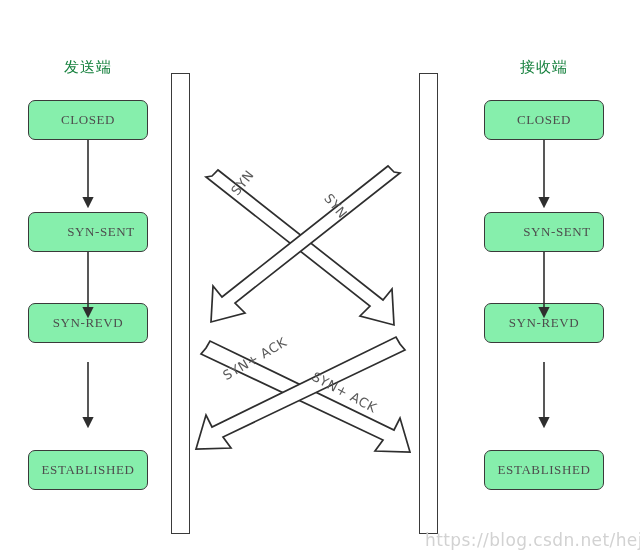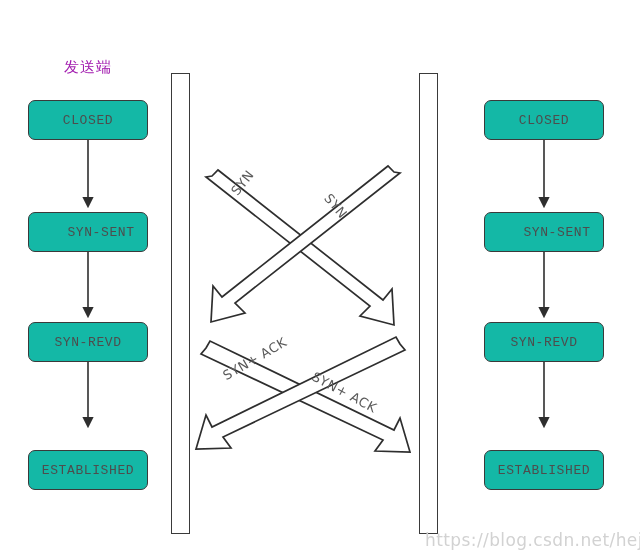--- a/index.html
+++ b/index.html
@@ -16,50 +16,50 @@
   }
   #stage {
     position: absolute;
     left: 0; top: 0;
     width: 640px;
     height: 559px;
   }
   .col-title {
     position: absolute;
     font-size: 15px;
-    color: #a21caf;
+    color: #15803d;
     letter-spacing: 1px;
     white-space: nowrap;
     text-align: center;
   }
   #title-left  { left: 28px;  top: 58px; width: 120px; }
   #title-right { left: 484px; top: 58px; width: 120px; }
 
   .state-box {
     position: absolute;
     box-sizing: border-box;
     width: 120px;
     height: 40px;
     border: 1.6px solid #3a3a3a;
     border-radius: 7px;
-    background: #14b8a6;
+    background: #86efac;
     color: #4d4d4d;
-    font-family: Liberation Mono, monospace;
+    font-family: Liberation Serif, serif;
     font-size: 13px;
     letter-spacing: 0.6px;
     display: flex;
     align-items: center;
     justify-content: center;
     white-space: nowrap;
   }
   .box-l { left: 28px; }
   .box-r { left: 484px; }
   .row-0 { top: 100px; }
   .row-1 { top: 212px; padding-left: 26px; }
-  .row-2 { top: 322px; }
+  .row-2 { top: 303px; }
   .row-3 { top: 450px; }
 
   .lifeline {
     position: absolute;
     box-sizing: border-box;
     width: 19px;
     border: 1.8px solid #3a3a3a;
     background: #ffffff;
   }
   #lifeline-left  { left: 171px; top: 73px; height: 461px; }
@@ -96,20 +96,21 @@
     white-space: nowrap;
   }
 </style>
 </head>
 <body>
 
 <div id="stage">
 
   <div class="col-title" id="title-left">发送端</div>
 
+  <div class="col-title" id="title-right">接收端</div>
 
   <div class="state-box box-l row-0">CLOSED</div>
   <div class="state-box box-l row-1">SYN-SENT</div>
   <div class="state-box box-l row-2">SYN-REVD</div>
   <div class="state-box box-l row-3">ESTABLISHED</div>
 
   <div class="state-box box-r row-0">CLOSED</div>
   <div class="state-box box-r row-1">SYN-SENT</div>
   <div class="state-box box-r row-2">SYN-REVD</div>
   <div class="state-box box-r row-3">ESTABLISHED</div>

